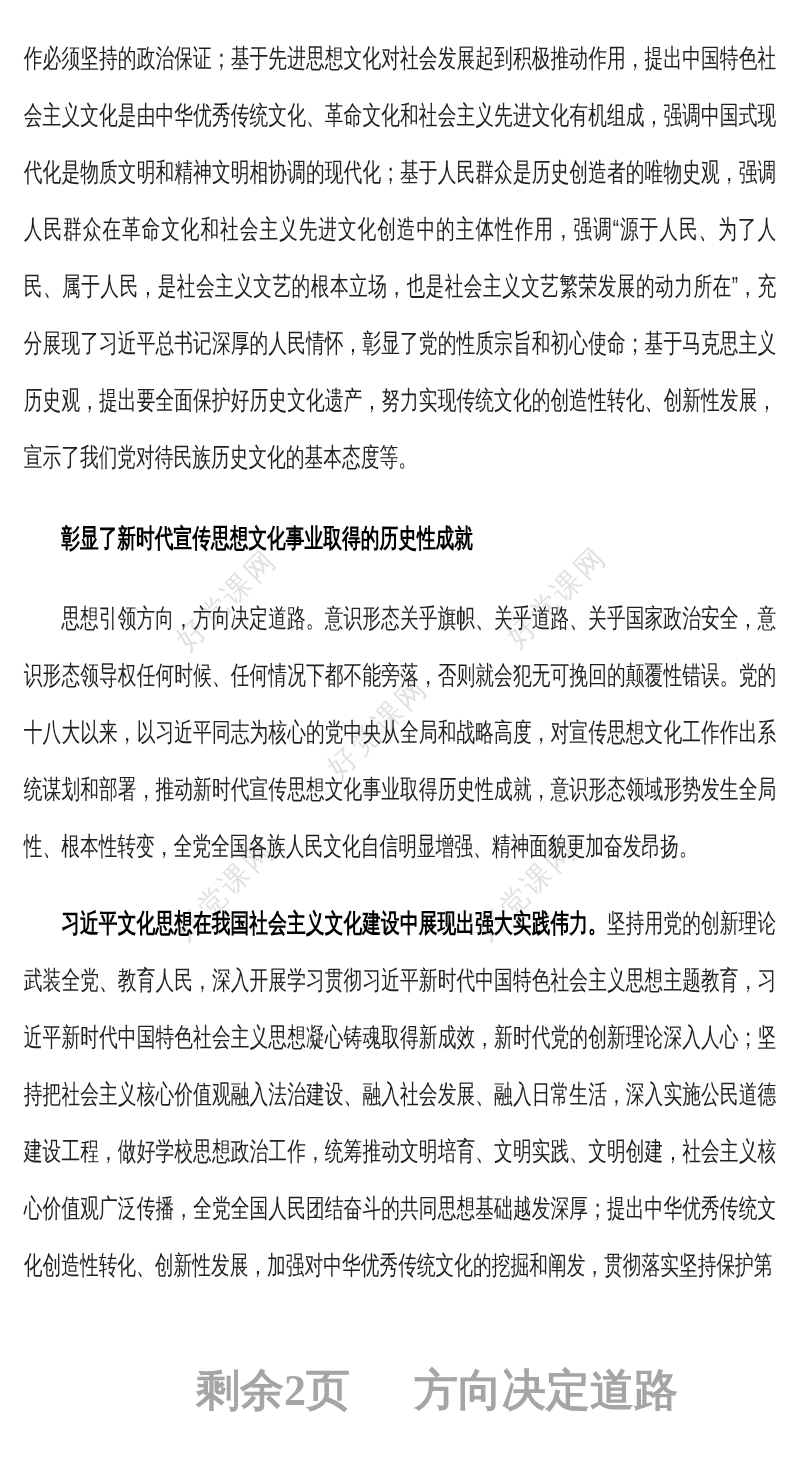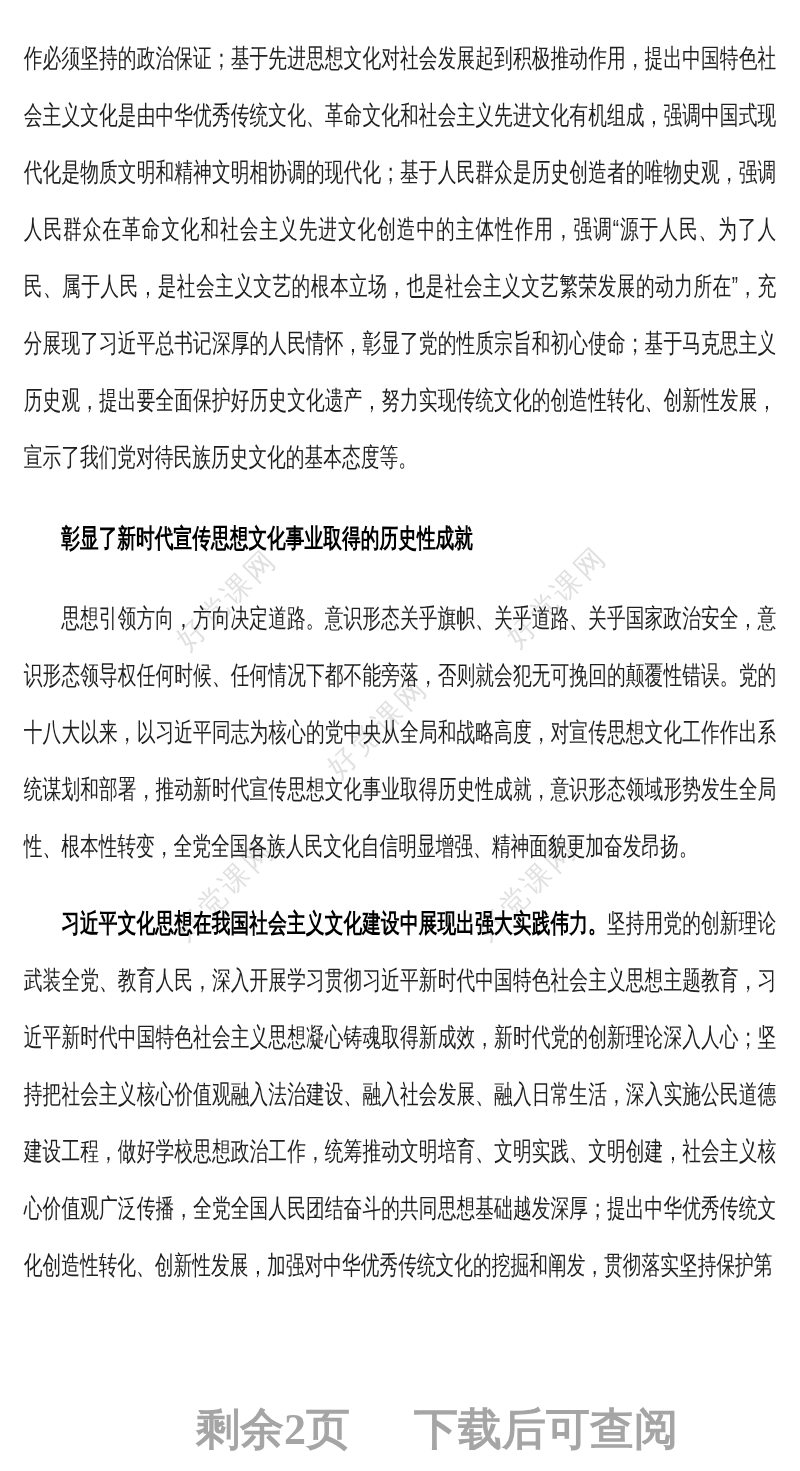--- a/index.html
+++ b/index.html
@@ -53,21 +53,21 @@
   .footer-notice {
     position: absolute;
     left: 196px;
     top: 1368px;
     font-family: "Liberation Serif", serif;
     font-weight: 700;
     font-size: 44px;
     line-height: 46px;
     white-space: nowrap;
   }
-  .footer-notice .gap { margin-right: 64px; display: inline-block; margin-top: 39px; }
+  .footer-notice .gap { margin-right: 64px; display: inline-block; }
 </style>
 </head>
 <body style="background: rgb(255, 255, 255);">
 
 <div class="doc-layer" style="color: rgb(31, 31, 31);">
   <p class="para-continuation">作必须坚持的政治保证；基于先进思想文化对社会发展起到积极推动作用，提出中国特色社会主义文化是由中华优秀传统文化、革命文化和社会主义先进文化有机组成，强调中国式现代化是物质文明和精神文明相协调的现代化；基于人民群众是历史创造者的唯物史观，强调人民群众在革命文化和社会主义先进文化创造中的主体性作用，强调“源于人民、为了人民、属于人民，是社会主义文艺的根本立场，也是社会主义文艺繁荣发展的动力所在”，充分展现了习近平总书记深厚的人民情怀，彰显了党的性质宗旨和初心使命；基于马克思主义历史观，提出要全面保护好历史文化遗产，努力实现传统文化的创造性转化、创新性发展，宣示了我们党对待民族历史文化的基本态度等。</p>
 
   <p class="section-heading">彰显了新时代宣传思想文化事业取得的历史性成就</p>
 
   <p class="para-indent para-2">思想引领方向，方向决定道路。意识形态关乎旗帜、关乎道路、关乎国家政治安全，意识形态领导权任何时候、任何情况下都不能旁落，否则就会犯无可挽回的颠覆性错误。党的十八大以来，以习近平同志为核心的党中央从全局和战略高度，对宣传思想文化工作作出系统谋划和部署，推动新时代宣传思想文化事业取得历史性成就，意识形态领域形势发生全局性、根本性转变，全党全国各族人民文化自信明显增强、精神面貌更加奋发昂扬。</p>
@@ -77,14 +77,14 @@
 
 <div class="watermark-layer">
     <div class="watermark" style="left: 227px; top: 600px; color: rgba(0, 0, 0, 0.12);">好党课网</div>
     <div class="watermark" style="left: 557px; top: 597px; color: rgba(0, 0, 0, 0.12);">好党课网</div>
     <div class="watermark" style="left: 378px; top: 728px; color: rgba(0, 0, 0, 0.12);">好党课网</div>
     <div class="watermark" style="left: 225px; top: 890px; color: rgba(0, 0, 0, 0.12);">好党课网</div>
     <div class="watermark" style="left: 527px; top: 890px; color: rgba(0, 0, 0, 0.12);">好党课网</div>
   </div>
 
 <div class="footer-notice" style="color: rgb(165, 165, 165);">
-  <span class="gap">剩余2页</span><span>下载后可查阅</span>
+  <span class="gap">剩余2页</span><span>方向决定道路</span>
 </div>
 
 </body></html>

